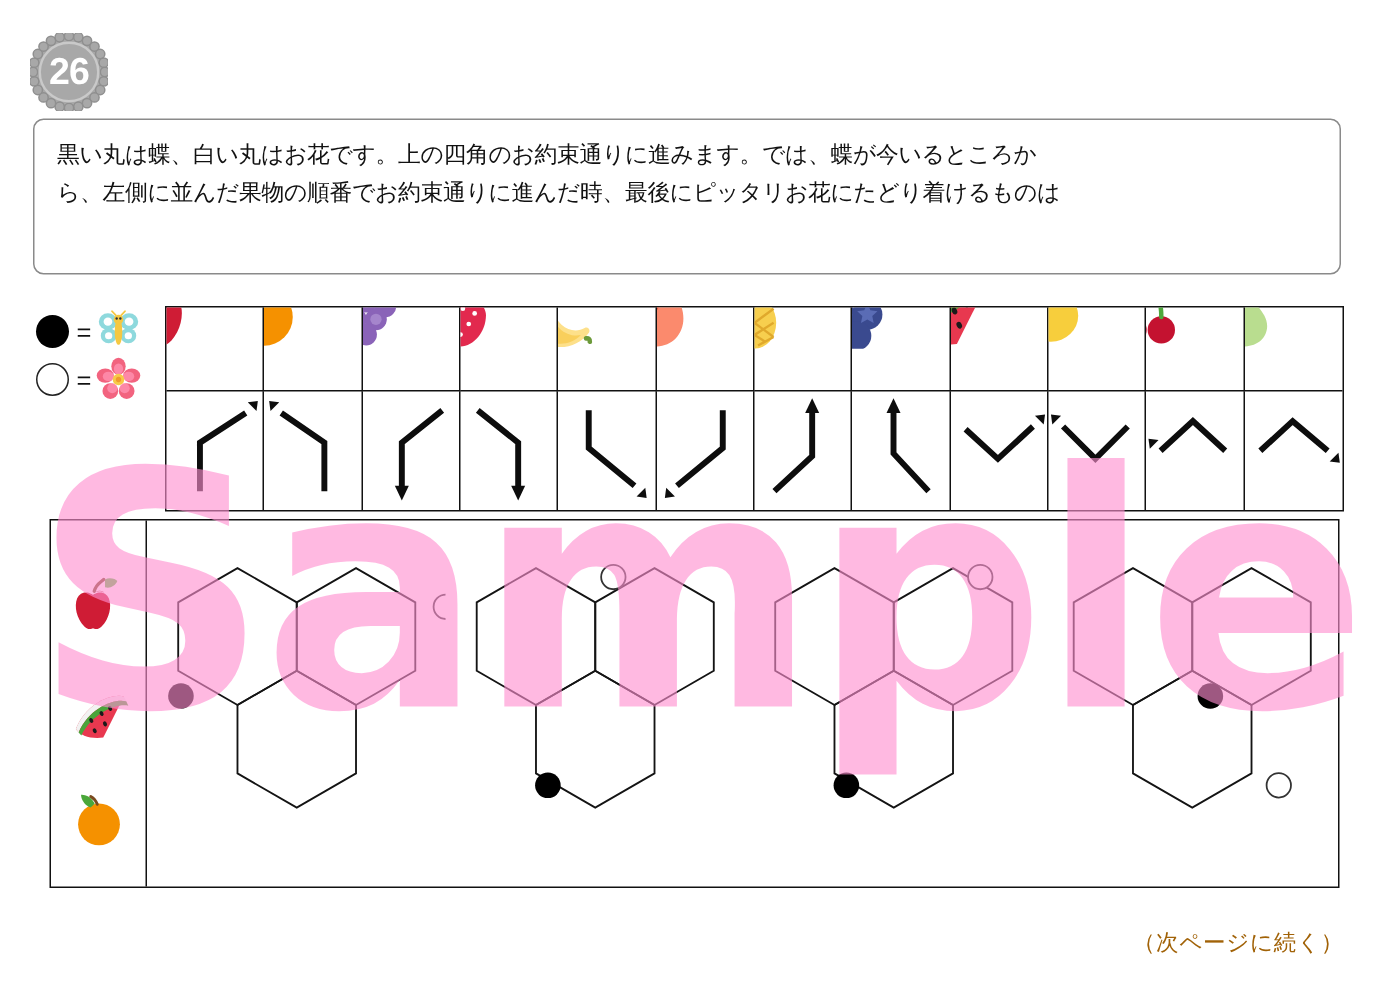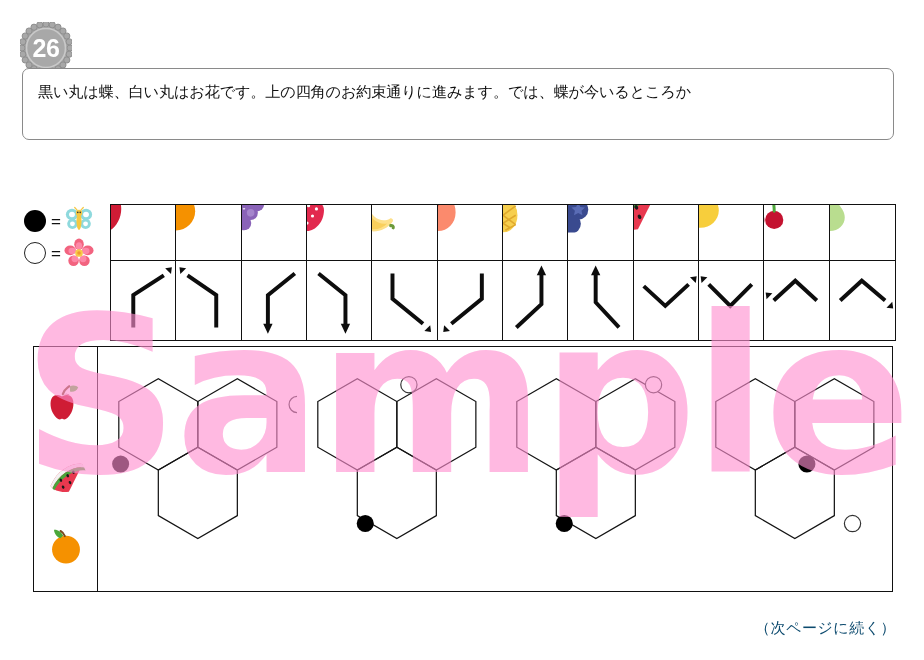--- a/index.html
+++ b/index.html
@@ -25,21 +25,21 @@
   .title{
     position:absolute;right:24px;top:34px;
     font-size:25px;font-weight:bold;color:#2b2b2b;
     letter-spacing:1px;
     text-shadow:1.4px 1.4px 0 #b9b9b9, 2px 2px 0 #dcdcdc;
     font-family:"DejaVu Sans","Liberation Sans",sans-serif;
   }
 
   
   .instruction{
-    position:absolute;left:22px;top:68px;width:872px;height:72px;
+    position:absolute;left:22px;top:79px;width:872px;height:104px;
     border:1.3px solid #8a8a8a;border-radius:7px;background:#fff;
     box-sizing:border-box;padding:11px 14px 0 15px;
   }
   .instruction p{
     margin:0;font-size:15.2px;line-height:1.62;color:#111;
     letter-spacing:-0.2px;
     font-family:"DejaVu Sans","Liberation Sans",sans-serif;
   }
 
   
@@ -77,21 +77,21 @@
     border-right:1.6px solid #111;box-sizing:border-box;
   }
   .seq-ico{position:absolute;left:50%;transform:translateX(-50%);
     width:40px;height:40px;}
   .maze{position:absolute;top:0;height:100%;}
   .maze svg{width:100%;height:100%;display:block;}
 
   
   .footer{
     position:absolute;right:28px;bottom:22px;
-    font-size:15px;color:#0c4a6e;letter-spacing:0.5px;
+    font-size:15px;color:#a16207;letter-spacing:0.5px;
     font-family:"DejaVu Sans","Liberation Sans",sans-serif;
     text-align:center;
   }
 
   
   .watermark{
     position:absolute;left:0;top:232px;width:924px;height:330px;
     pointer-events:none;z-index:40;
     display:flex;align-items:center;justify-content:flex-start;
   }
@@ -138,20 +138,21 @@
           <circle cx="49.18" cy="19.79" r="3.1"></circle>
         </g>
       <circle cx="26" cy="26" r="19.5" fill="none" stroke="#c9c9c9" stroke-width="1.6"></circle>
     </svg>
     <span class="num">26</span>
   </div>
 
 
   <div class="instruction">
     <p>黒い丸は蝶、白い丸はお花です。上の四角のお約束通りに進みます。では、蝶が今いるところか</p>
+    <p>ら、左側に並んだ果物の順番でお約束通りに進んだ時、最後にピッタリお花にたどり着けるものは</p>
   </div>
 
   <div class="legend">
     <div class="legend-row">
       <span class="lg-dot black"></span>
       <span class="lg-eq">=</span>
       <svg class="lg-ic" viewBox="0 0 32 32">
         <g fill="#8ed9dd">
           <ellipse cx="8.5" cy="9" rx="6.5" ry="6"></ellipse>
           <ellipse cx="23.5" cy="9" rx="6.5" ry="6"></ellipse>

